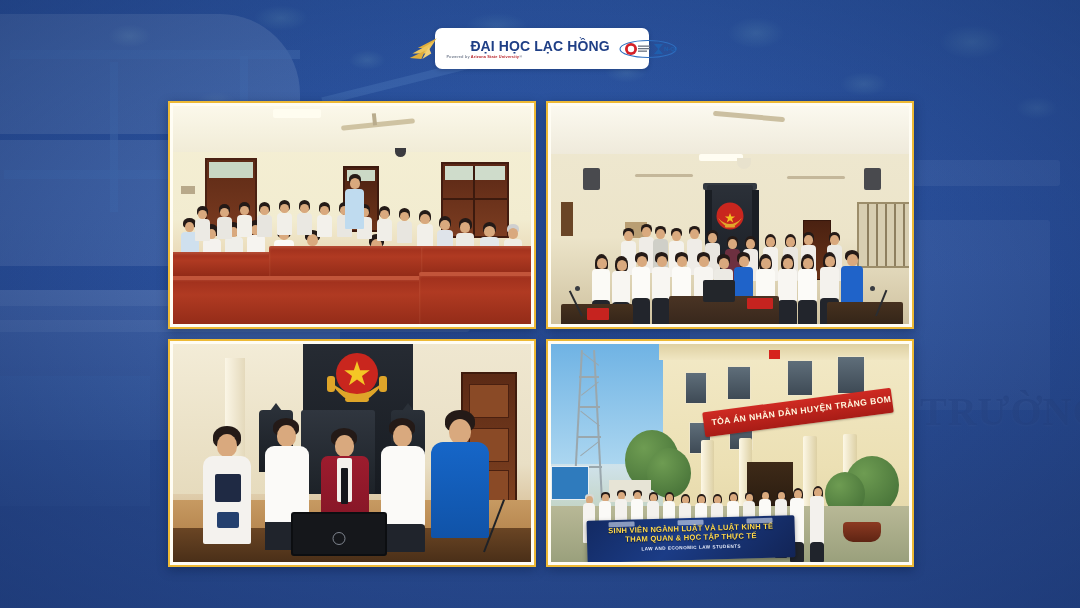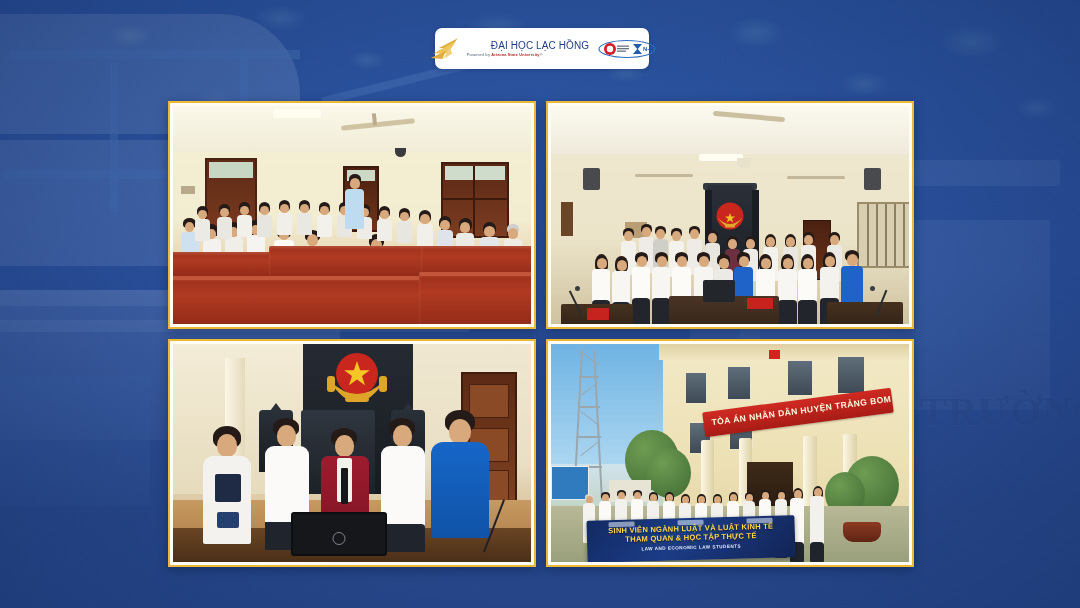--- a/index.html
+++ b/index.html
@@ -114,22 +114,22 @@
     align-items: center;
     justify-content: center;
     gap: 9px;
     box-shadow: 0 1px 4px rgba(10,28,70,.30);
     z-index: 6;
   }
   .logo-main { display: flex; align-items: center; gap: 3px; }
   .logo-mark { width: 36px; height: 26px; flex: 0 0 auto; }
   .logo-text { display: flex; flex-direction: column; line-height: 1; }
   .logo-name {
-    font-size: 10px;
-    font-weight: 400;
+    font-size: 14px;
+    font-weight: 700;
     color: #1f3f86;
     letter-spacing: .1px;
     white-space: nowrap;
     padding-left: 24px;
   }
   .logo-tag {
     font-size: 3.9px;
     font-weight: 600;
     color: #7d8596;
     letter-spacing: .15px;

